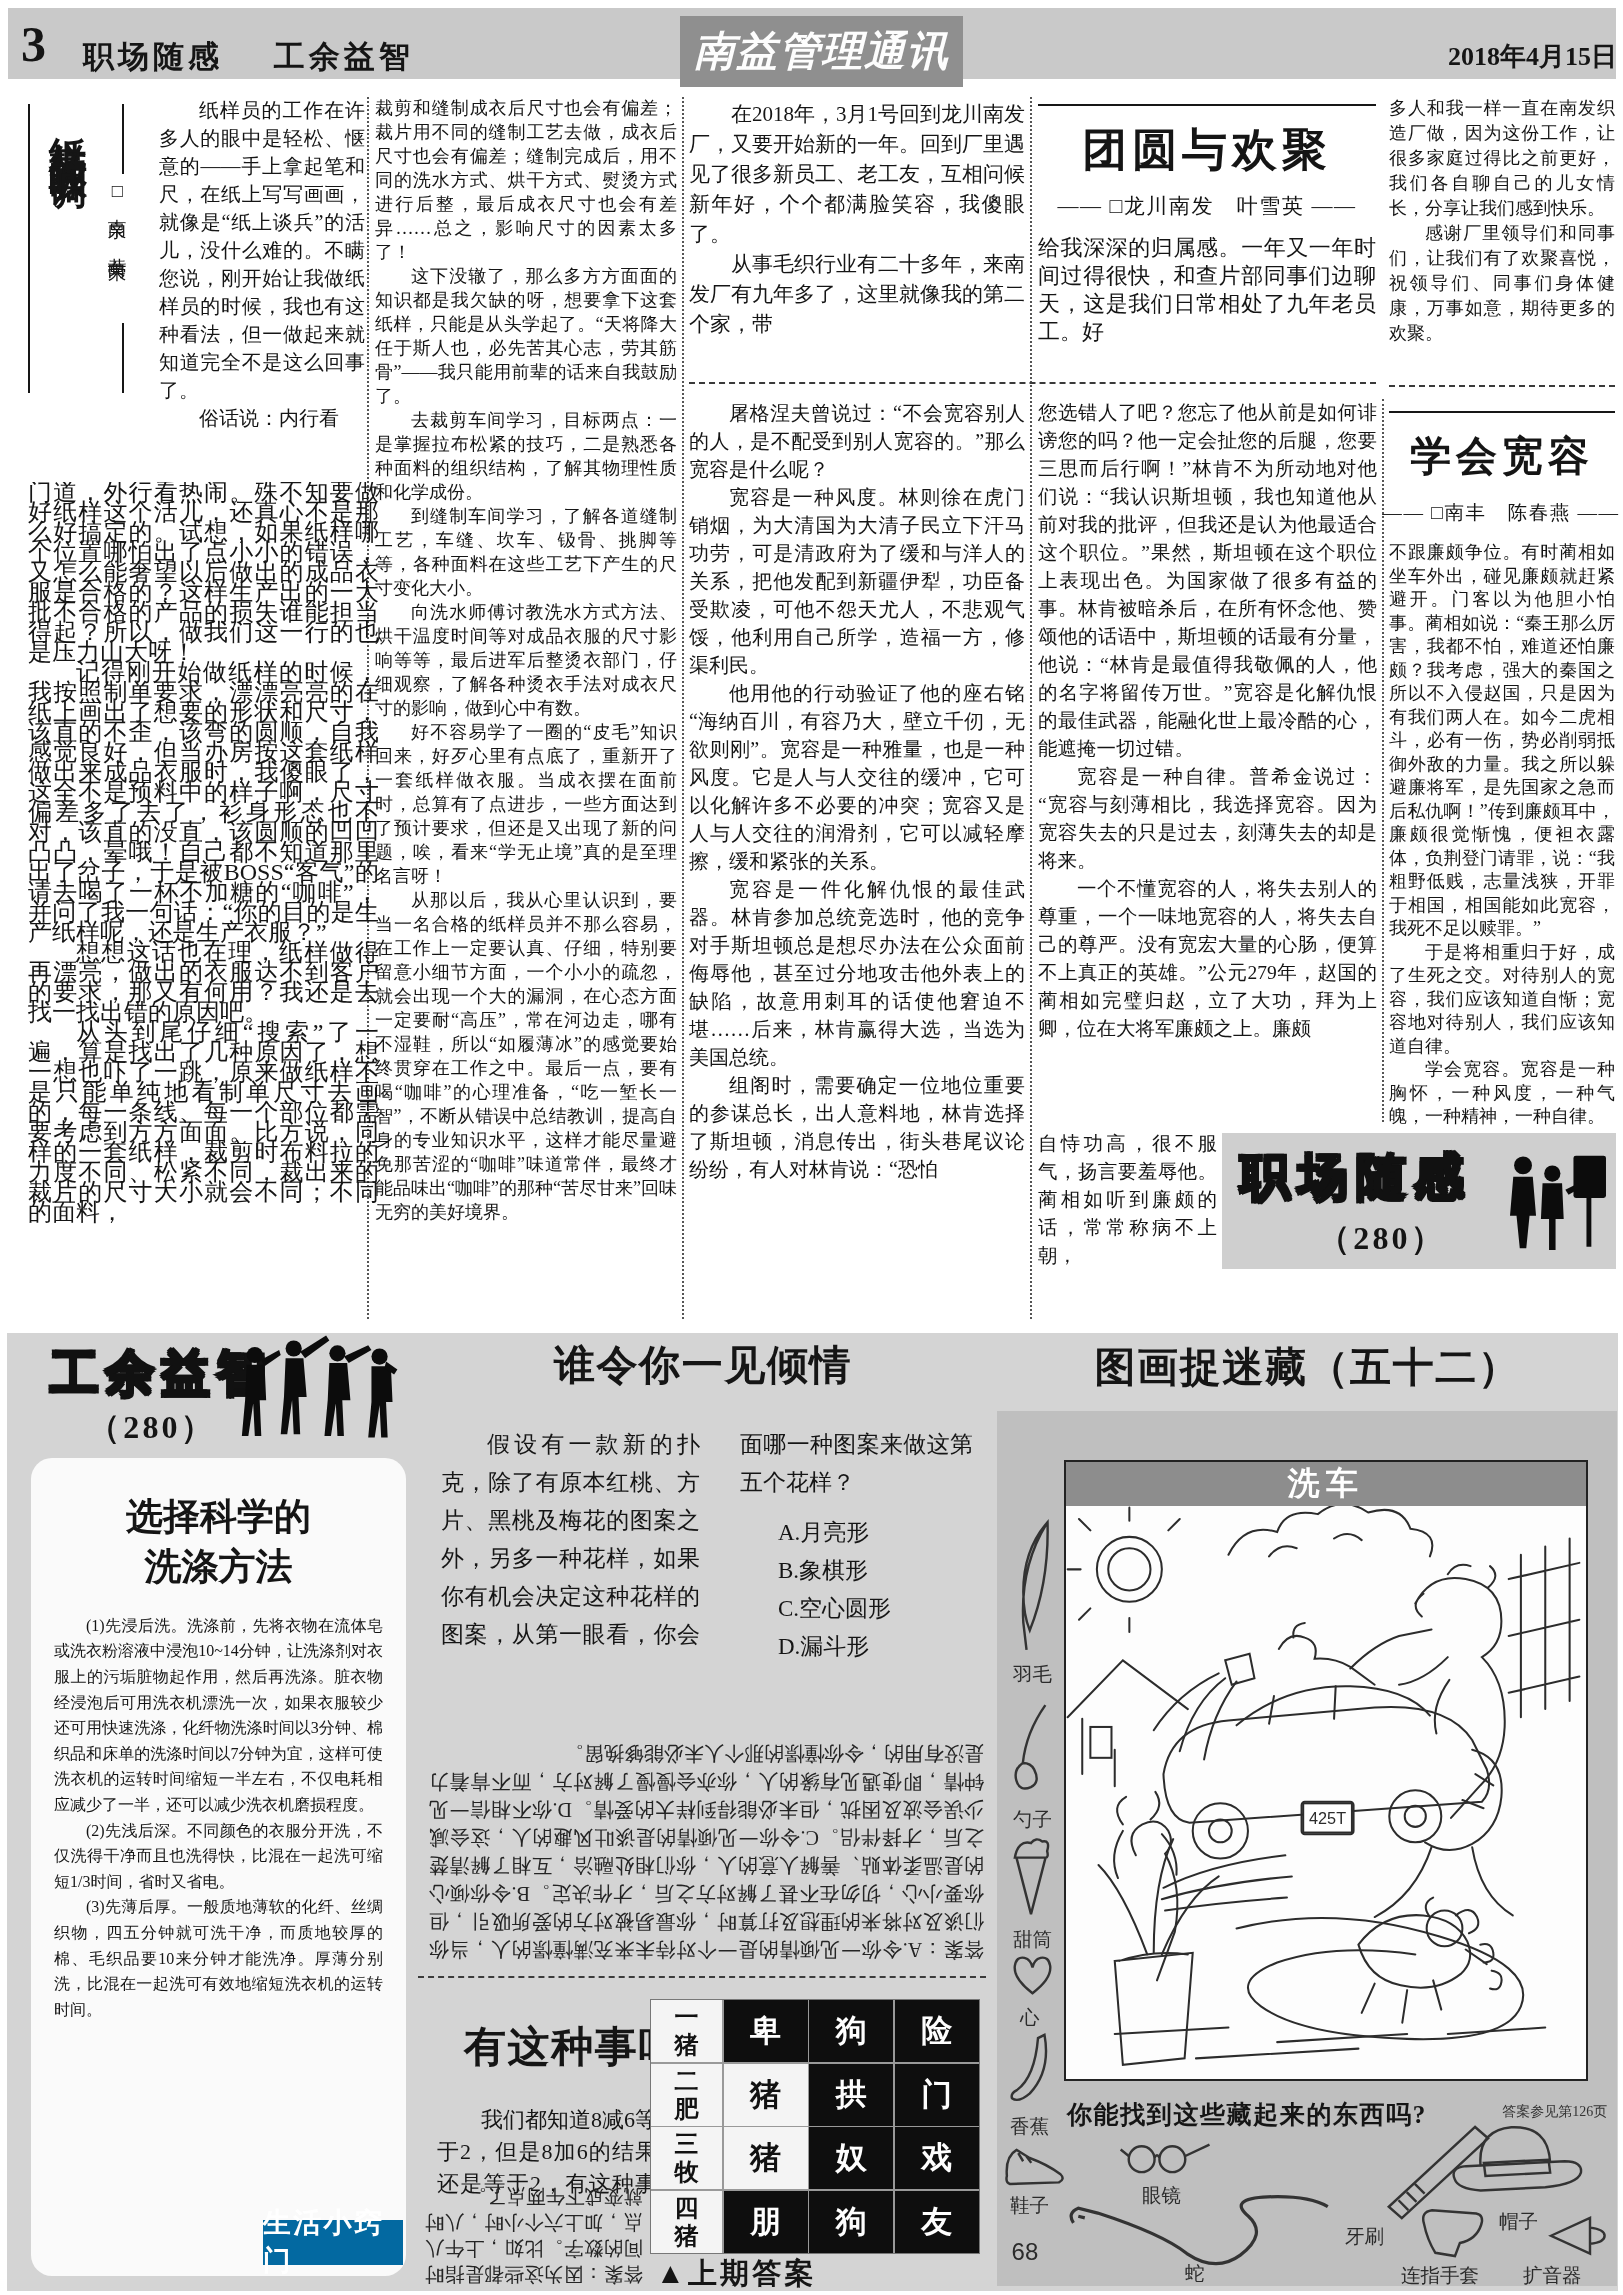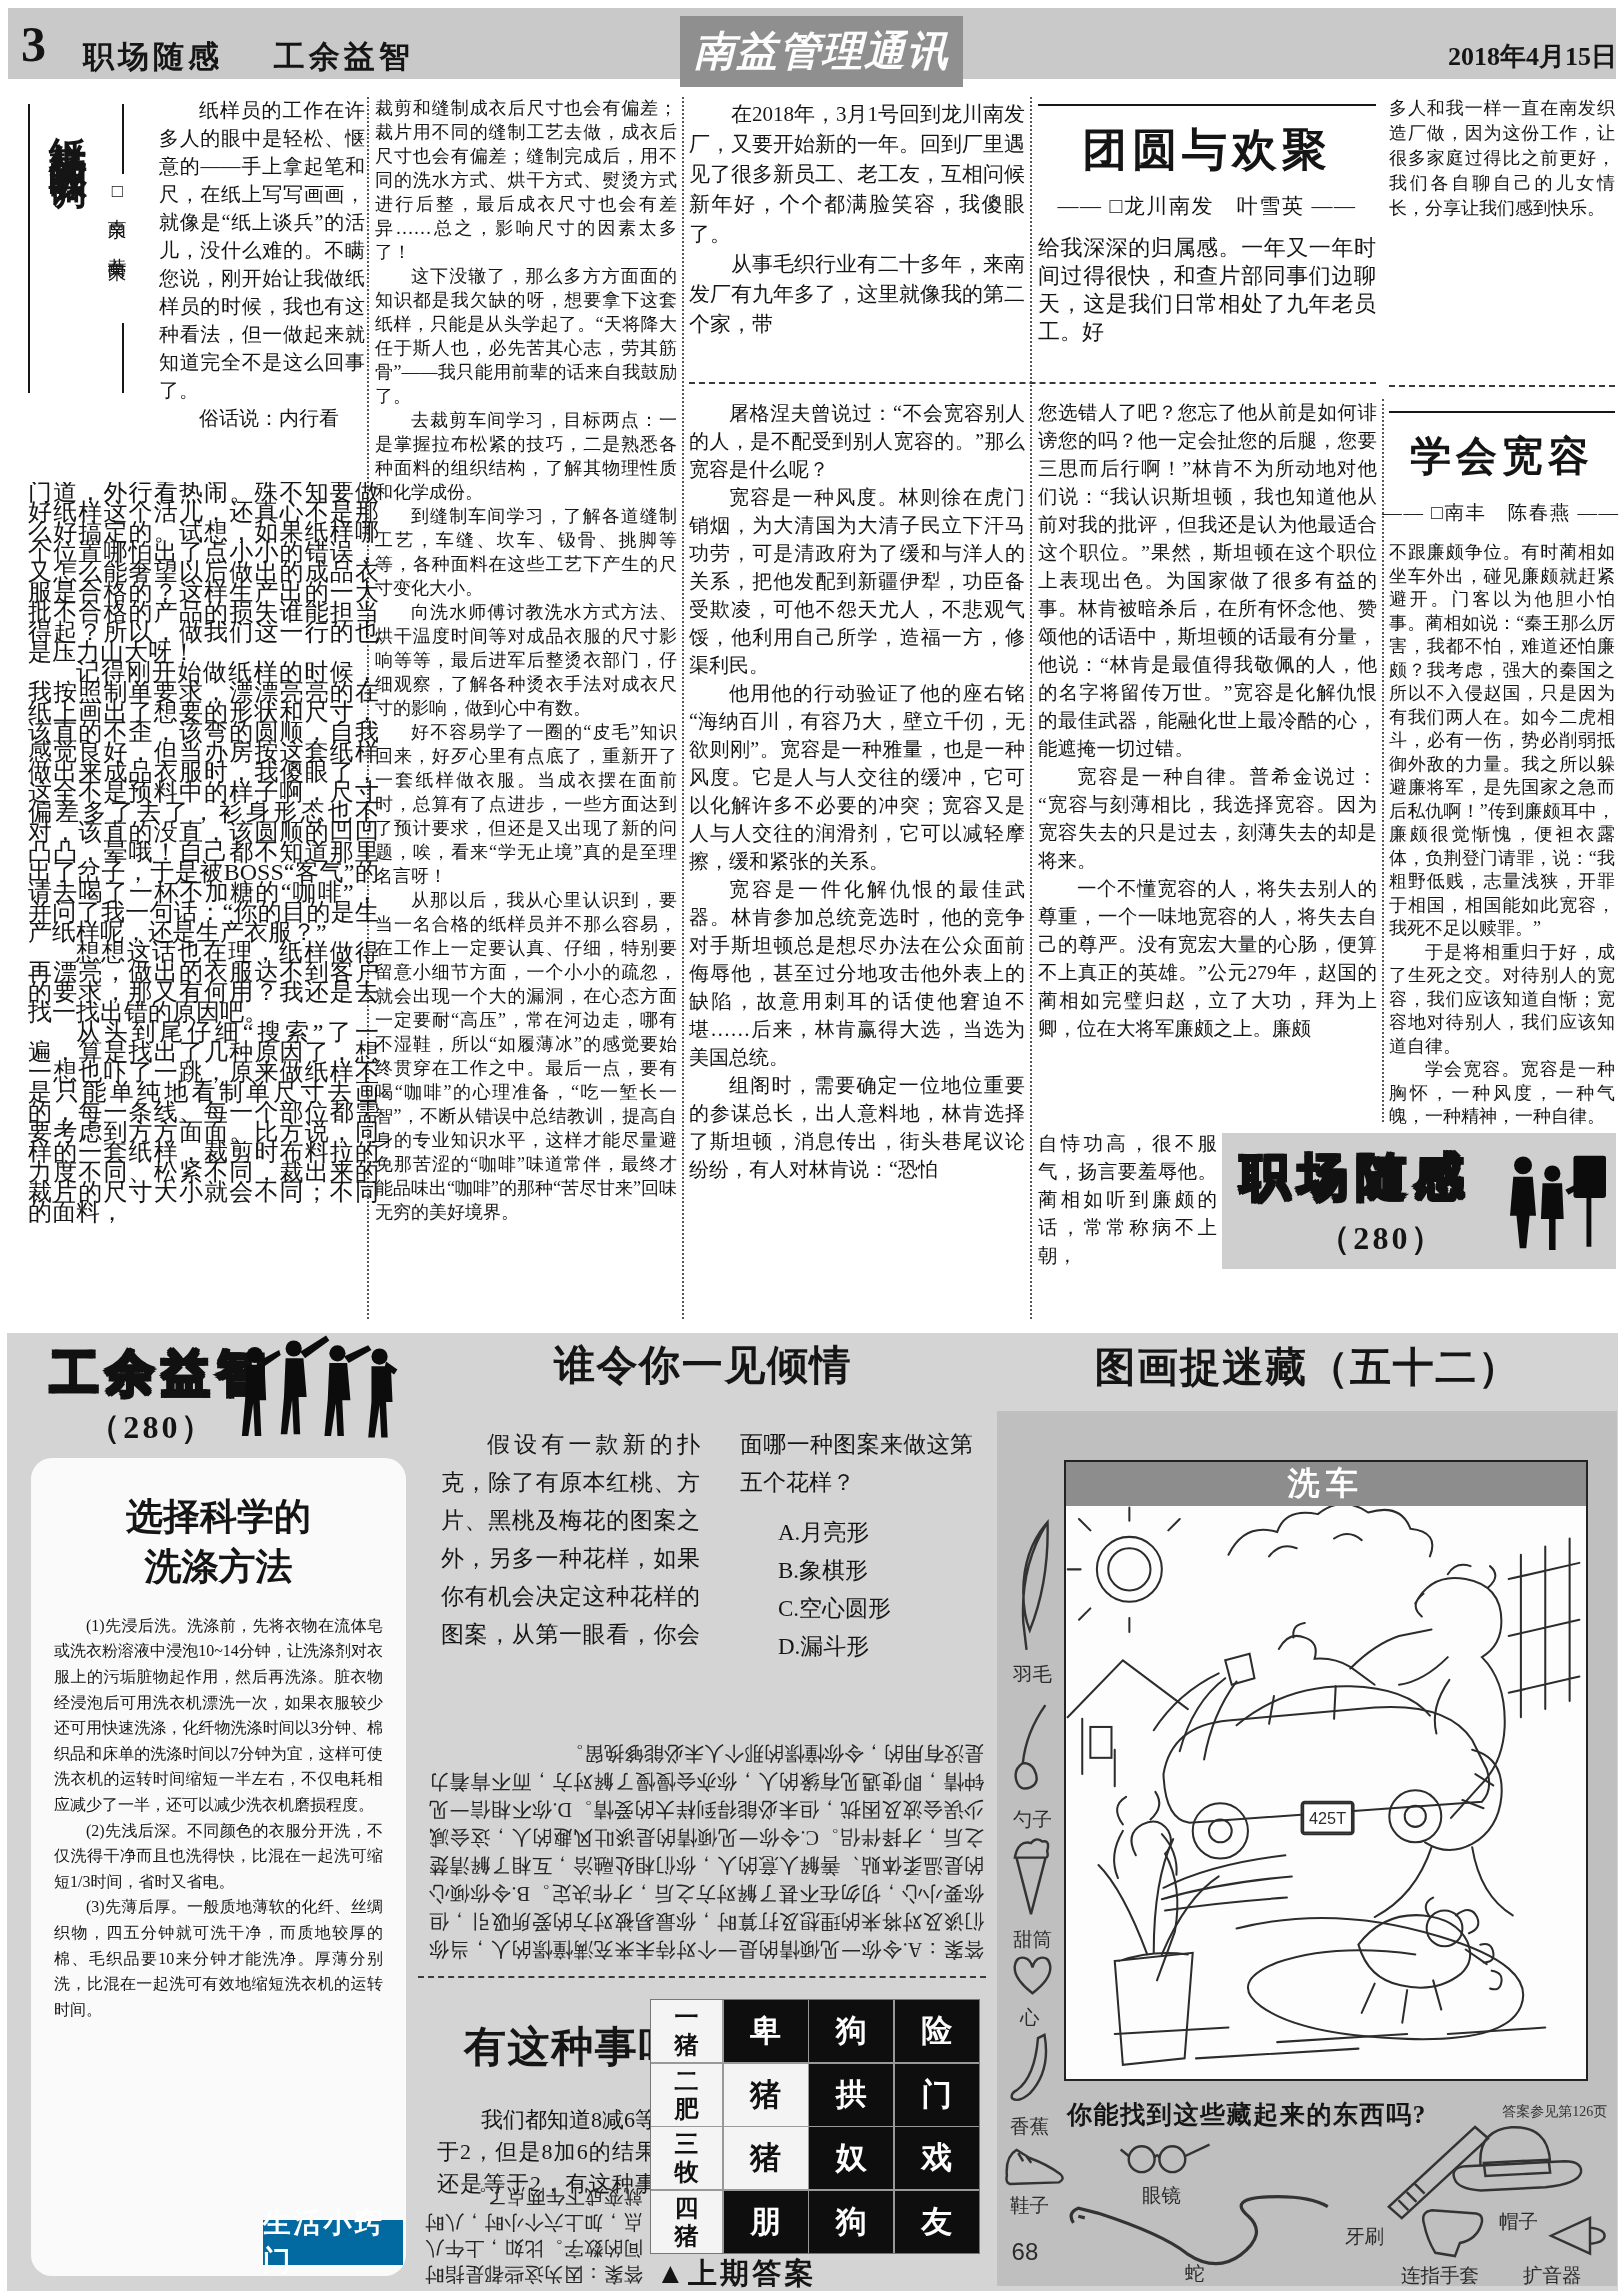--- a/index.html
+++ b/index.html
@@ -153,20 +153,21 @@
     <div class="a-title" style="left:1038px;top:120px;width:338px;font-size:45px;letter-spacing:4.9px;">团圆与欢聚</div>
     <div class="byline" style="left:1038px;top:192px;width:338px;">—— □龙川南发　叶雪英 ——</div>
     <div class="col" style="left:1038px;top:234px;width:338px;height:140px;font-size:22px;line-height:28px;">
         <p class="flush">给我深深的归属感。一年又一年时间过得很快，和查片部同事们边聊天，这是我们日常相处了九年老员工。好</p>
       </div>
 
     <div class="dashrule" style="left:689px;top:382px;width:687px;"></div>
 
     <div class="col" style="left:1389px;top:96px;width:226px;height:281px;font-size:18px;line-height:25px;">
         <p class="flush">多人和我一样一直在南发织造厂做，因为这份工作，让很多家庭过得比之前更好，我们各自聊自己的儿女情长，分享让我们感到快乐。</p>
+        <p>感谢厂里领导们和同事们，让我们有了欢聚喜悦，祝领导们、同事们身体健康，万事如意，期待更多的欢聚。</p>
       </div>
   </div>
 
   <div>
     <div class="col" style="left:689px;top:399px;width:336px;height:921px;font-size:20px;line-height:28px;">
         <p>屠格涅夫曾说过：“不会宽容别人的人，是不配受到别人宽容的。”那么宽容是什么呢？</p>
         <p>宽容是一种风度。林则徐在虎门销烟，为大清国为大清子民立下汗马功劳，可是清政府为了缓和与洋人的关系，把他发配到新疆伊犁，功臣备受欺凌，可他不怨天尤人，不悲观气馁，他利用自己所学，造福一方，修渠利民。</p>
         <p>他用他的行动验证了他的座右铭“海纳百川，有容乃大，壁立千仞，无欲则刚”。宽容是一种雅量，也是一种风度。它是人与人交往的缓冲，它可以化解许多不必要的冲突；宽容又是人与人交往的润滑剂，它可以减轻摩擦，缓和紧张的关系。</p>
         <p>宽容是一件化解仇恨的最佳武器。林肯参加总统竞选时，他的竞争对手斯坦顿总是想尽办法在公众面前侮辱他，甚至过分地攻击他外表上的缺陷，故意用刺耳的话使他窘迫不堪……后来，林肯赢得大选，当选为美国总统。</p>
         <p>组阁时，需要确定一位地位重要的参谋总长，出人意料地，林肯选择了斯坦顿，消息传出，街头巷尾议论纷纷，有人对林肯说：“恐怕</p>

